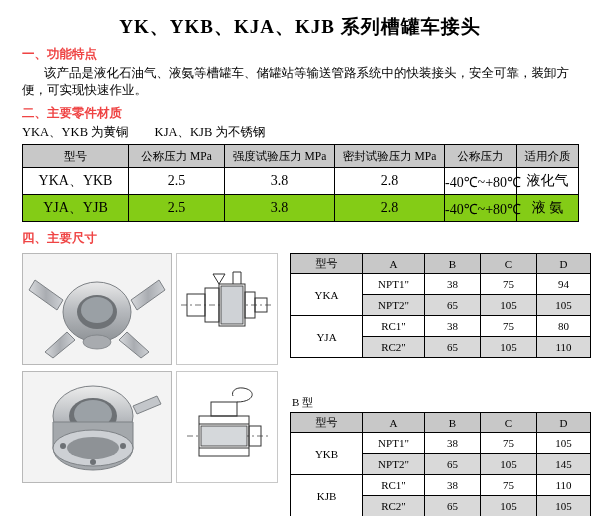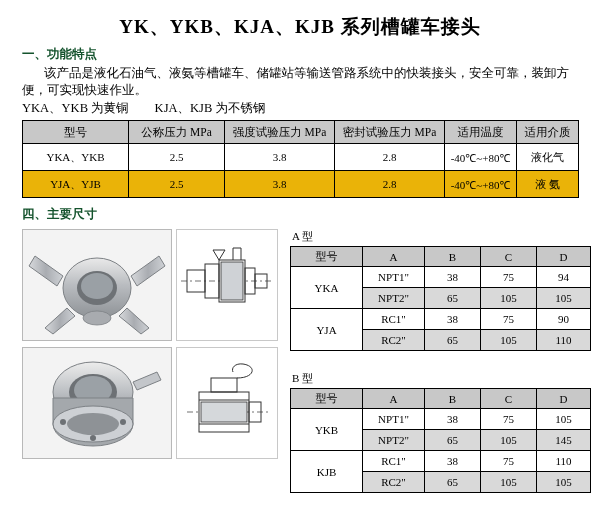--- a/index.html
+++ b/index.html
@@ -17,21 +17,21 @@
     text-align:center;
     font-family:"Liberation Serif", serif;
     font-weight:bold;
     font-size:19px;
     letter-spacing:1px;
     padding-top:14px;
     color:#000;
   }
 
   .sec-head{
-    color:#14532d;
+    color:#ef4444;
     font-weight:bold;
     font-size:12.5px;
     margin:6px 0 2px 22px;
   }
   .para{
     font-size:12.5px;
     line-height:17px;
     margin:0 16px 0 22px;
     text-indent:0;
   }
@@ -46,31 +46,31 @@
   
   table.perf{
     border-collapse:collapse;
     margin:4px 0 0 22px;
     width:556px;
     table-layout:fixed;
   }
   table.perf td{
     border:1px solid #000;
     text-align:center;
-    font-size:11px;
+    font-size:14px;
     height:26px;
     padding:0;
   }
   table.perf tr.hdr td{
     background:#c8c8c8;
     font-size:11.5px;
     height:22px;
   }
   table.perf tr.r1 td{background:#ffffff;}
-  table.perf tr.r2 td{background:#eab308;}
+  table.perf tr.r2 td{background:#84cc16;}
 
   
   .sec4{margin:8px 16px 0 22px;}
 
   .lower{
     position:relative;
     margin-top:6px;
   }
 
   .imgbox{
@@ -105,39 +105,40 @@
 </head>
 <body>
 
 <div class="page">
 
   <div class="title">YK、YKB、KJA、KJB 系列槽罐车接头</div>
 
   <div class="sec-head">一、功能特点</div>
   <div class="para"><span class="ind"></span><span>该产品是液化石油气、液氨等槽罐车、储罐站等输送管路系统中的快装接头，安全可靠，装卸方便，可实现快速作业。</span></div>
 
+  <div class="sec-head">二、主要零件材质</div>
   <div class="matline"><span>YKA、YKB 为黄铜</span><span class="gap"></span><span>KJA、KJB 为不锈钢</span></div>
 
 
   <table class="perf">
     <colgroup>
       <col style="width:106px">
         <col style="width:96px">
         <col style="width:110px">
       <col style="width:110px">
         <col style="width:72px">
         <col style="width:62px">
     </colgroup>
     <tbody>
       <tr class="hdr">
         <td>型号</td>
         <td>公称压力 MPa</td>
         <td>强度试验压力 MPa</td>
         <td>密封试验压力 MPa</td>
-        <td>适用温度</td>
+        <td>公称压力</td>
         <td>适用介质</td>
       </tr>
       <tr class="r1">
         <td>YKA、YKB</td>
         <td>2.5</td>
         <td>3.8</td>
         <td>2.8</td>
         <td>-40℃~+80℃</td>
         <td>液化气</td>
       </tr>
@@ -195,21 +196,20 @@
           <path d="M42 30 L36 20 L48 20 Z"></path>
           <path d="M56 30 L56 18 L64 18 L64 30"></path>
         </g>
         <g fill="#cfd2d6" stroke="#333" stroke-width="0.8">
           <rect x="44" y="32" width="22" height="38"></rect>
         </g>
       </svg>
     </div>
 
     <div class="dimwrap" style="left:290px;top:0px;">
-      <div class="dimlabel">A 型</div>
       <table class="dim">
         <colgroup>
             <col style="width:72px">
             <col style="width:62px">
             <col style="width:56px">
             <col style="width:56px">
             <col style="width:54px">
           </colgroup>
         <tbody>
           <tr class="hdr">
@@ -230,21 +230,21 @@
             <td>NPT2"</td>
             <td>65</td>
             <td>105</td>
             <td>105</td>
           </tr>
           <tr>
             <td rowspan="2">YJA</td>
             <td>RC1"</td>
             <td>38</td>
             <td>75</td>
-            <td>90</td>
+            <td>80</td>
           </tr>
           <tr class="alt">
             <td>RC2"</td>
             <td>65</td>
             <td>105</td>
             <td>110</td>
           </tr>
         </tbody>
       </table>
     </div>

